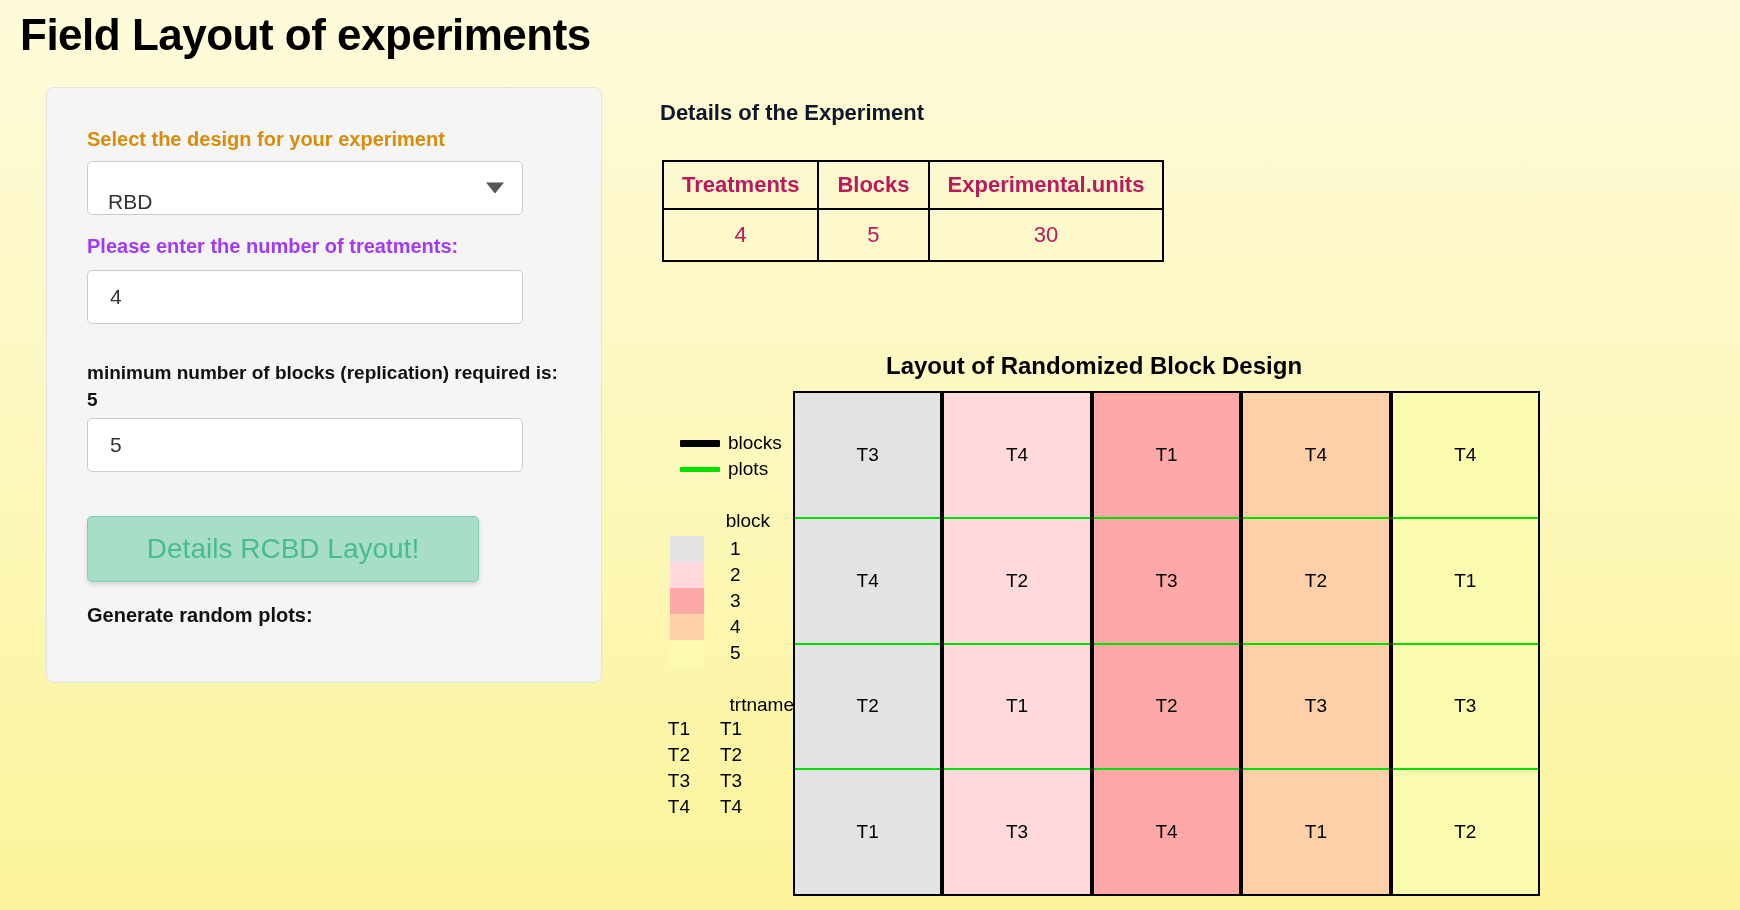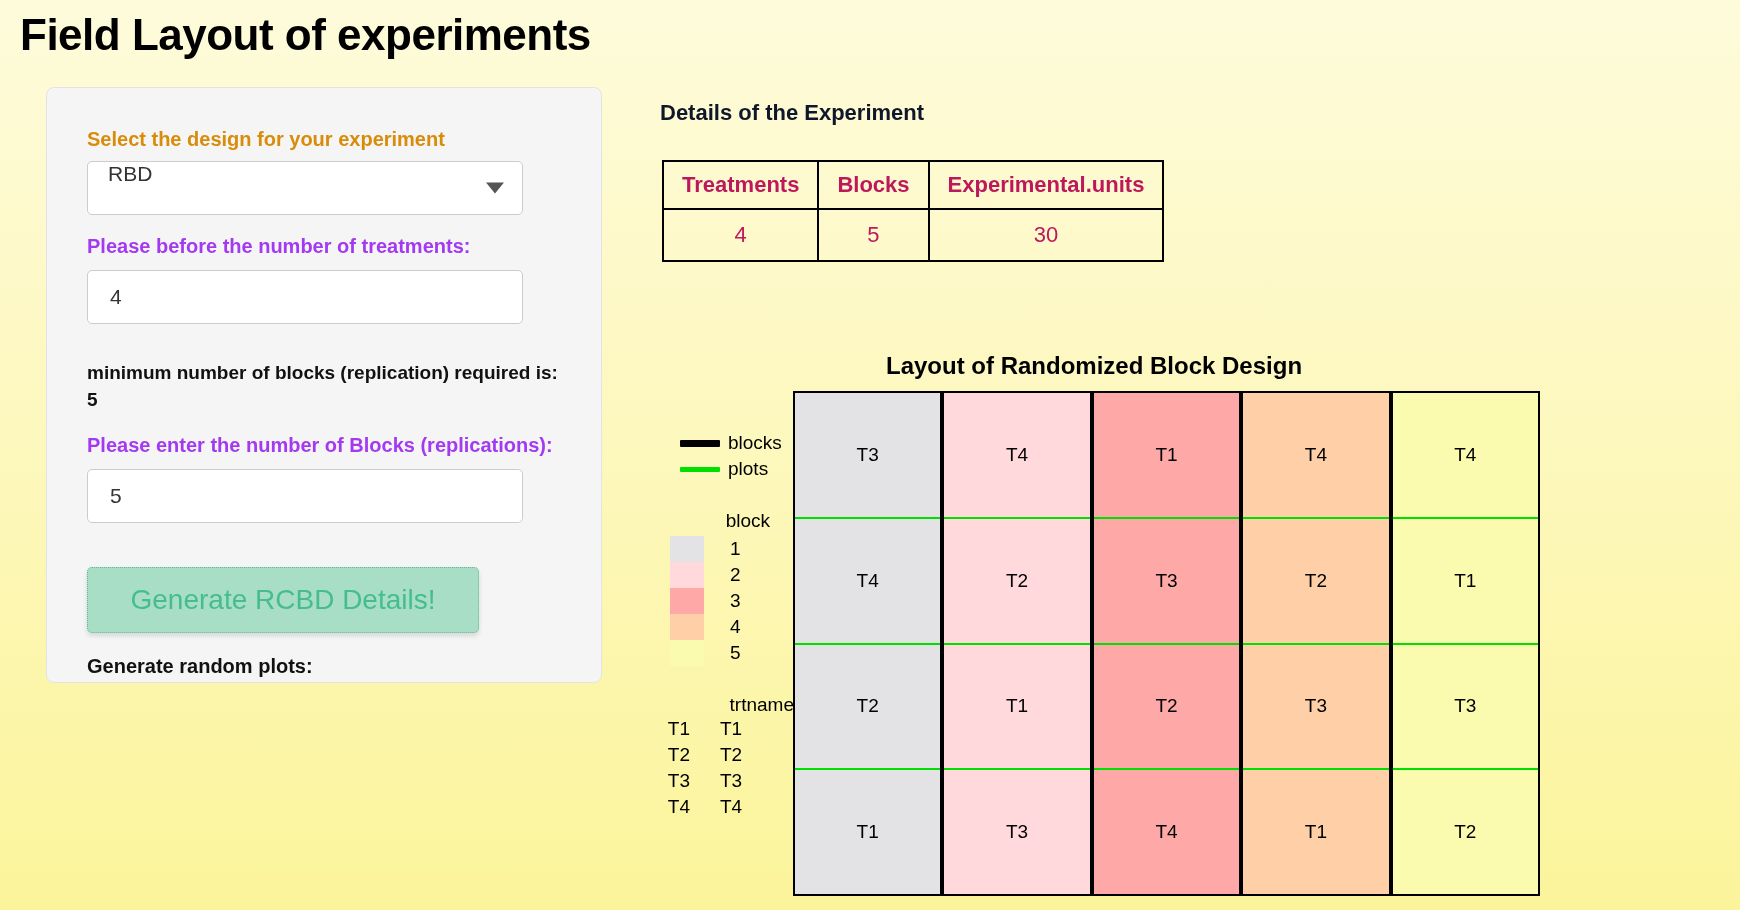--- a/index.html
+++ b/index.html
@@ -63,21 +63,21 @@
   }
 
   
   .select-box {
     position:relative;
     width:436px; height:54px;
     background:#fff;
     border:1px solid #ccc;
     border-radius:5px;
     box-sizing:border-box;
-    display:flex; align-items:flex-start;
+    display:flex; align-items:flex-end;
     padding-left:20px;
     font-size:21px;
     color:#333;
     cursor:pointer;
   }
   .select-arrow {
     position:absolute; right:18px; top:50%;
     transform:translateY(-50%);
     width:0; height:0;
     border-left:9px solid transparent;
@@ -210,29 +210,28 @@
   <div class="sidebar-inner">
 
     <div class="label-orange">Select the design for your experiment</div>
 
     <div class="select-box">
       <span>RBD</span>
       <span class="select-arrow"></span>
     </div>
 
 
-    <div class="label-purple">Please before the number of treatments:</div>
+    <div class="label-purple">Please enter the number of treatments:</div>
     <div class="text-input">4</div>
 
     <div class="bold-text">minimum number of blocks (replication) required is: 5</div>
 
-    <div class="label-purple">Please enter the number of Blocks (replications):</div>
     <div class="text-input">5</div>
 
-    <div class="gen-button">Generate RCBD Details!</div>
+    <div class="gen-button">Details RCBD Layout!</div>
 
     <div class="after-button">Generate random plots:</div>
   </div>
 </div>
 
 <div class="details-title">Details of the Experiment</div>
 
 <table class="details-table">
   <thead>
     <tr>

